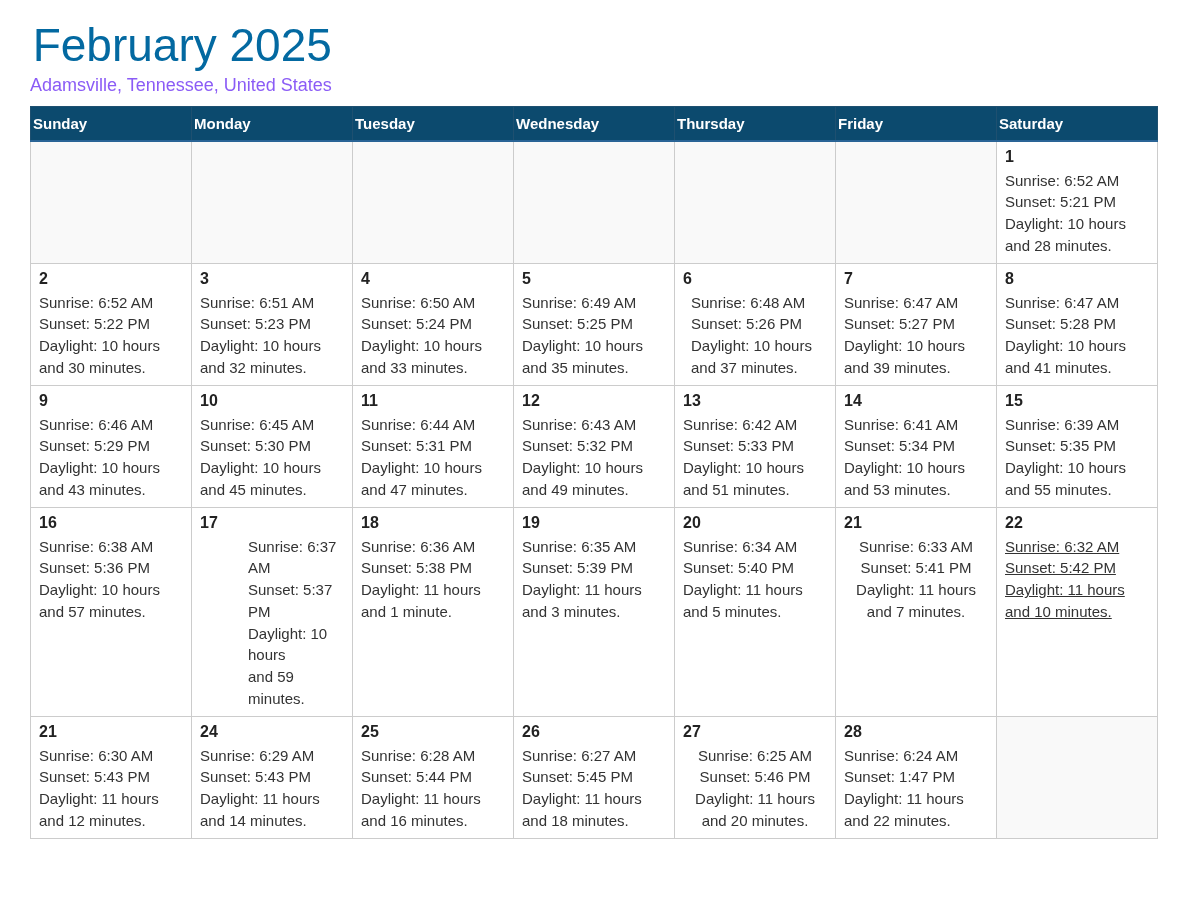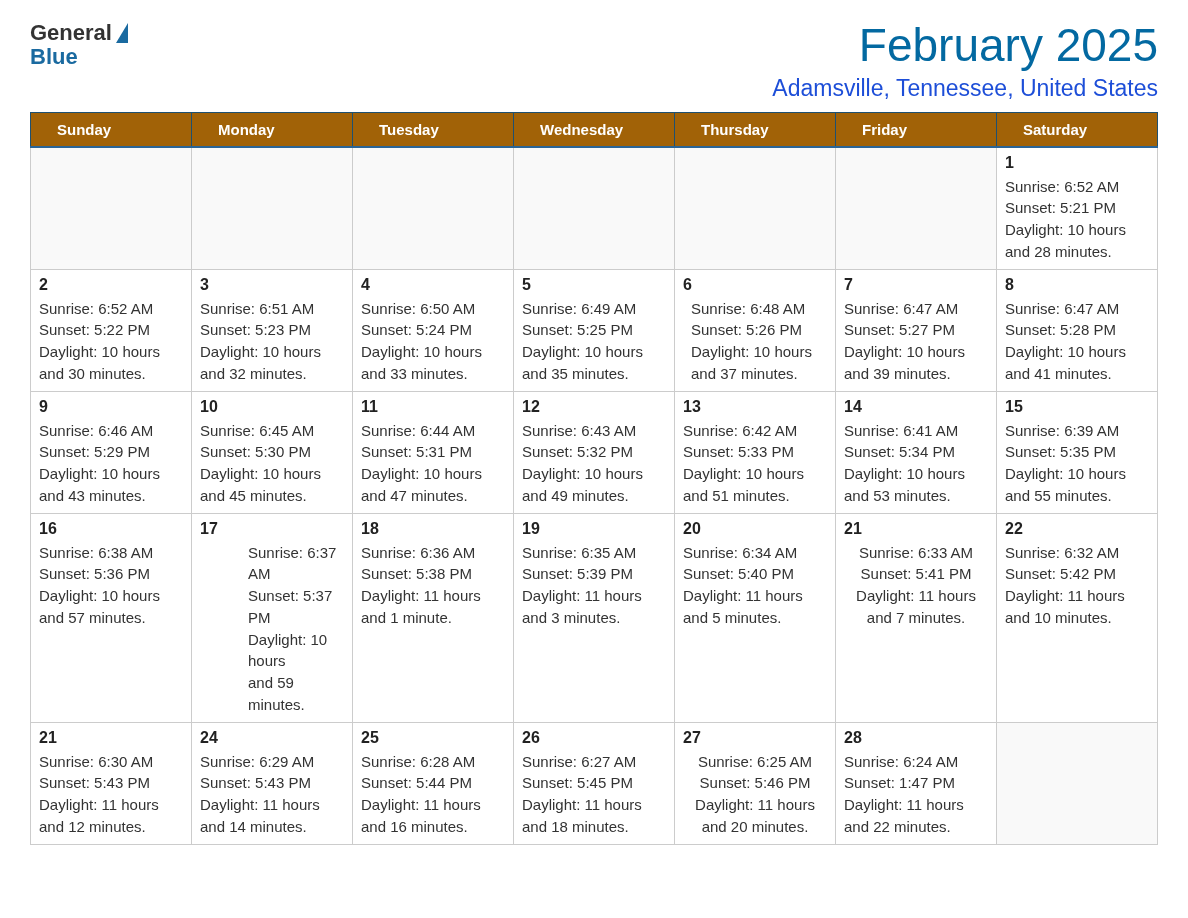--- a/index.html
+++ b/index.html
@@ -48,36 +48,36 @@
     .title-area {
       text-align: right;
     }
     .month-year {
       font-size: 46px;
       font-weight: normal;
       color: #0369a1;
       line-height: 1.1;
     }
     .location {
-      font-size: 23px;
-      color: #1d4ed8;
+      font-size: 18px;
+      color: #8b5cf6;
       margin-top: 4px;
     }
     .calendar {
       width: 100%;
       border-collapse: collapse;
       margin-top: 10px;
     }
     .calendar thead th {
-      background: #a16207;
+      background: #0c4a6e;
       color: #fff;
       font-size: 15px;
       font-weight: bold;
       text-align: left;
-      padding: 8px 26px;
+      padding: 8px 2px;
       border: 1px solid #1e5070;
     }
     .calendar tbody td {
       vertical-align: top;
       border: 1px solid #ccc;
       padding: 6px 8px;
       width: 14.28%;
       min-height: 100px;
     }
     .day-num {
@@ -98,27 +98,20 @@
       border-top: 2px solid #2a6496;
     }
     tbody tr td {
       border-top: 2px solid #2a6496;
     }
   </style>
 </head>
 <body>
 
 <div class="header">
-  <div class="logo">
-    <div class="logo-top">
-      <span class="logo-general">General</span>
-      <div class="logo-triangle"></div>
-    </div>
-    <span class="logo-blue">Blue</span>
-  </div>
   <div class="title-area">
     <div class="month-year">February 2025</div>
     <div class="location">Adamsville, Tennessee, United States</div>
   </div>
 </div>
 
 <table class="calendar">
   <thead>
     <tr>
     <th>Sunday</th>
@@ -286,21 +279,21 @@
         </td>
         <td>
           <div class="day-num">21</div>
           <div class="day-info" style="white-space: pre-line; text-align: center;">Sunrise: 6:33 AM
 Sunset: 5:41 PM
 Daylight: 11 hours
 and 7 minutes.</div>
         </td>
         <td>
           <div class="day-num">22</div>
-          <div class="day-info" style="white-space: pre-line;">Sunrise: 6:32 AM
+          <div class="day-info" style="white-space: pre-line; text-decoration: underline;">Sunrise: 6:32 AM
 Sunset: 5:42 PM
 Daylight: 11 hours
 and 10 minutes.</div>
         </td>
       </tr>
       <tr>
         <td>
           <div class="day-num">21</div>
           <div class="day-info" style="white-space: pre-line;">Sunrise: 6:30 AM
 Sunset: 5:43 PM

